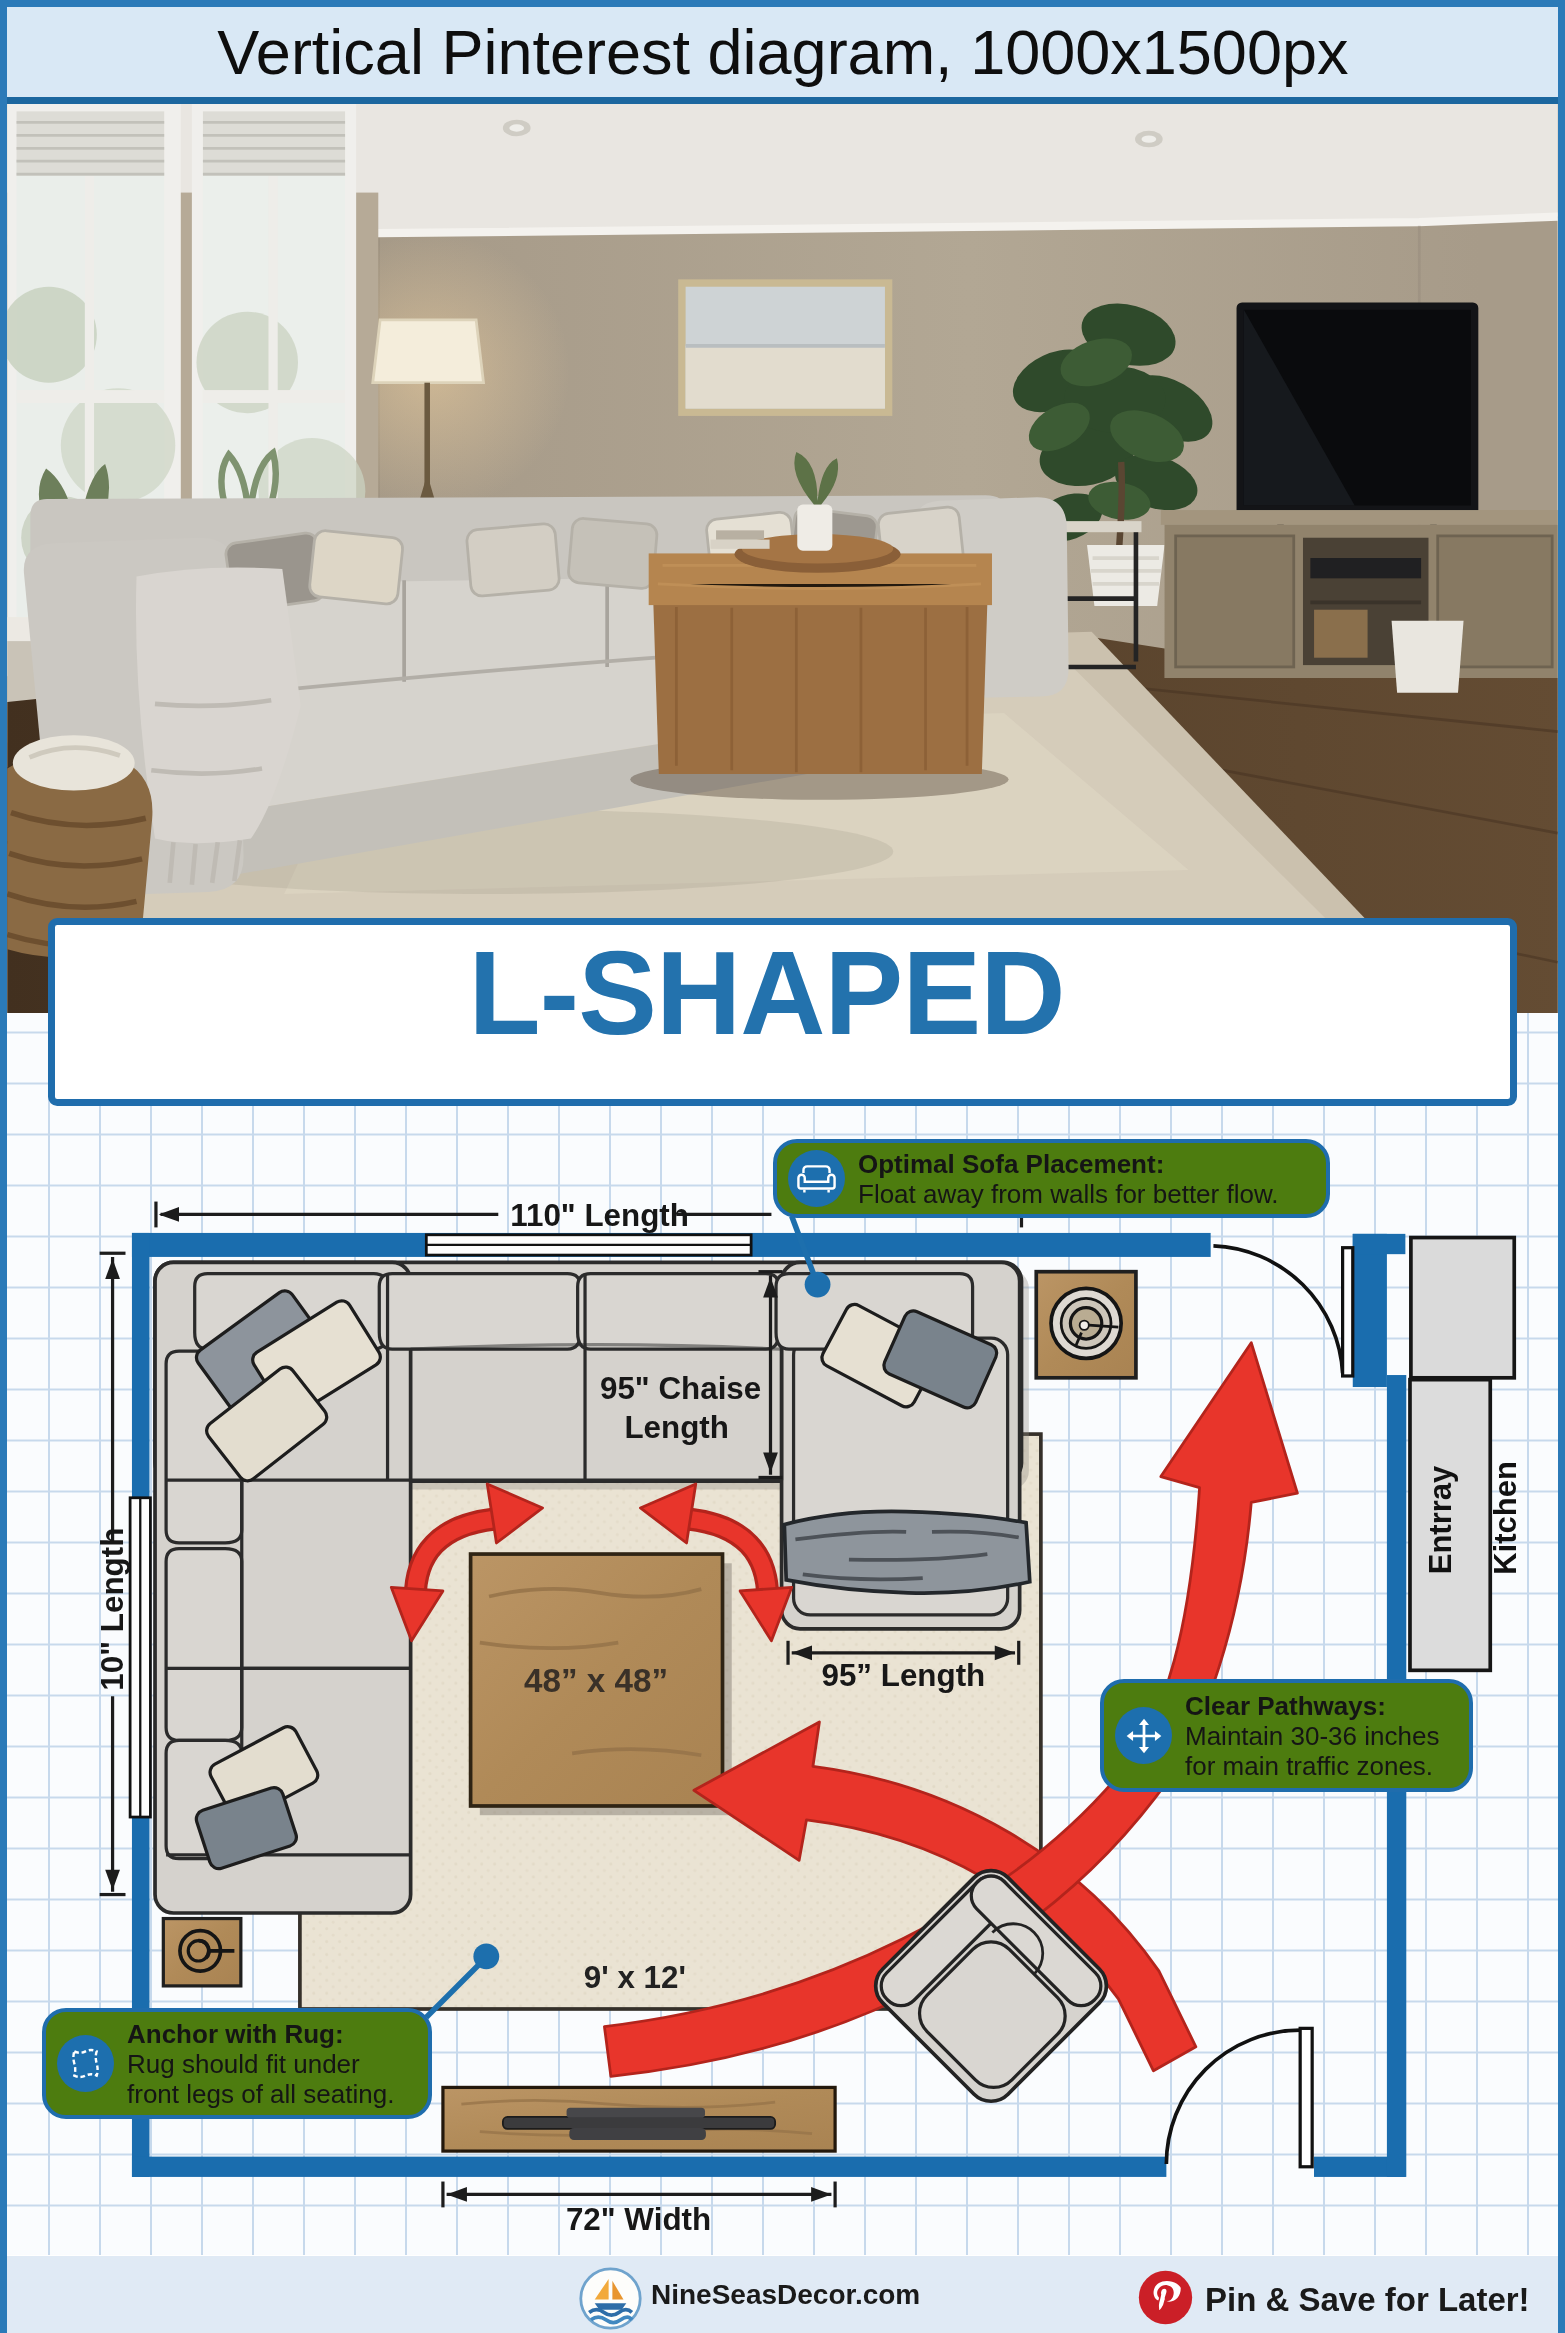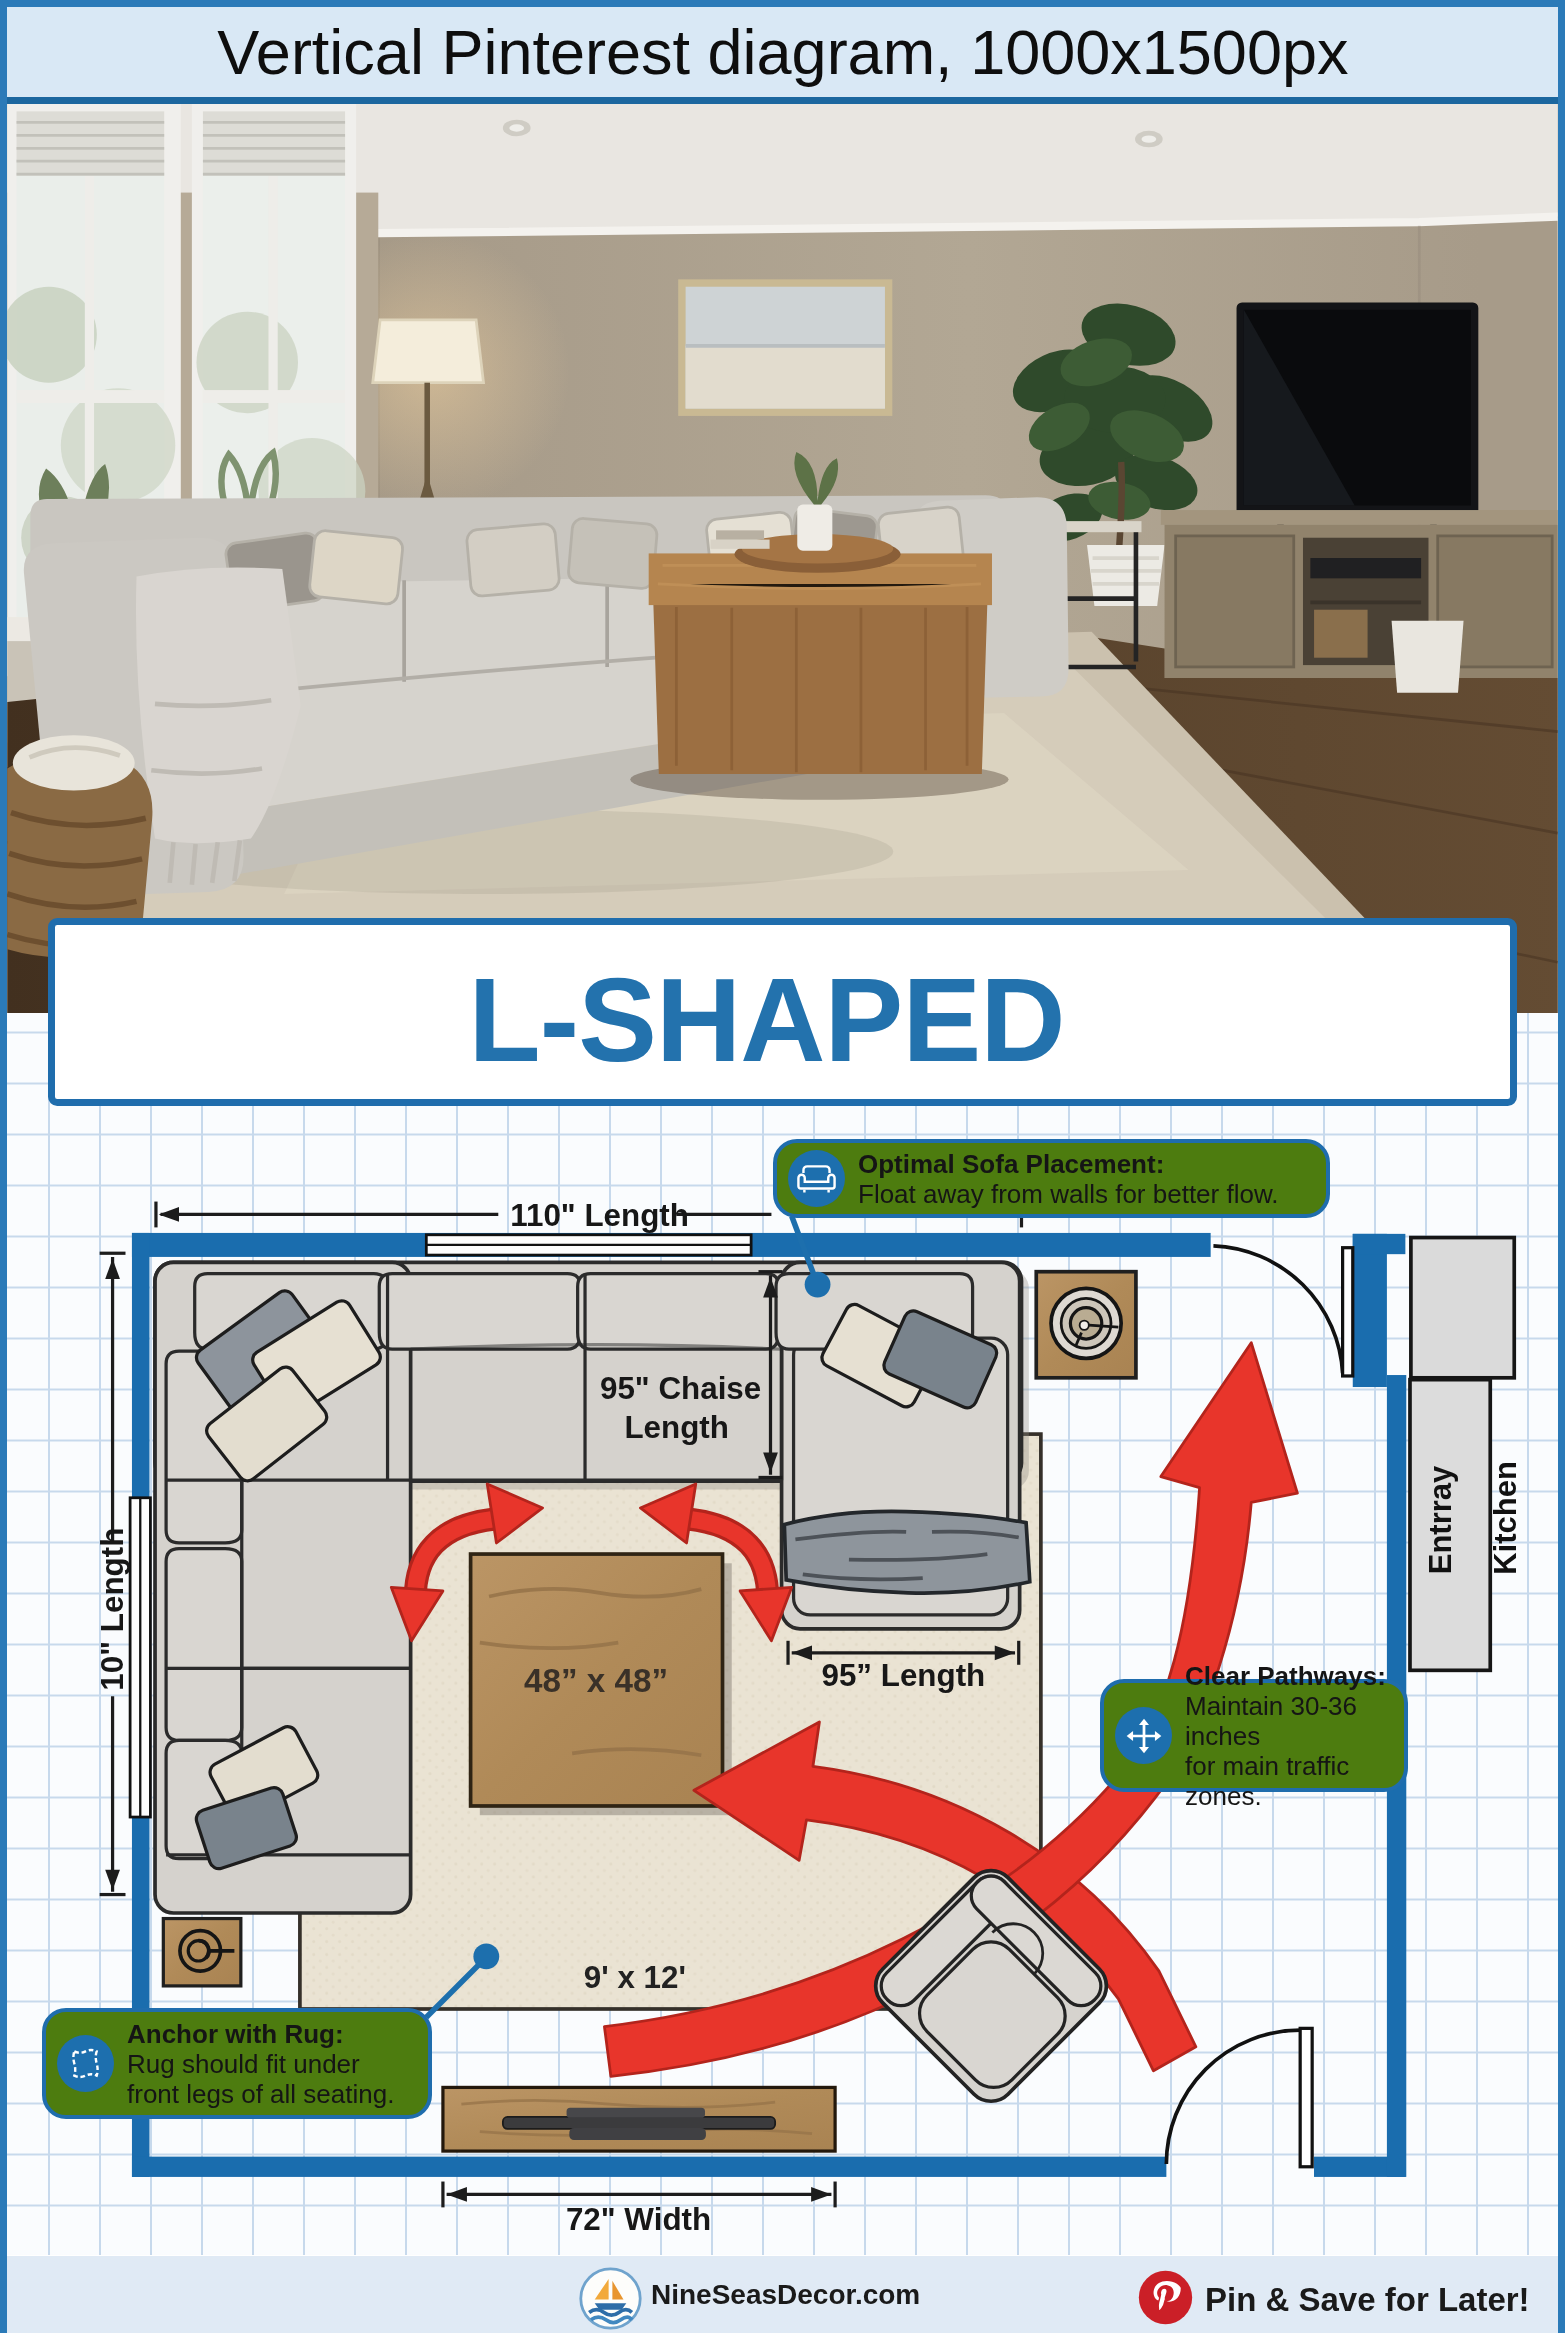--- a/index.html
+++ b/index.html
@@ -8,31 +8,31 @@
 #graph{left:7.4px;top:1013px;width:1551px;height:1242px;background-color:#fafcfe;
 background-image:linear-gradient(to right,#c7d9ec 1.8px,rgba(0,0,0,0) 1.8px),linear-gradient(to bottom,#c7d9ec 1.8px,rgba(0,0,0,0) 1.8px);
 background-size:51px 51px;background-position:41px 18.5px;z-index:2}
 #plansvg{left:0;top:0;z-index:4}
 #photosvg{left:7.4px;top:104px;z-index:3}
 #bL{left:0;top:0;width:7.4px;height:2333px;background:#2b7ab8;z-index:9}
 #bR{left:1558px;top:0;width:7.4px;height:2333px;background:#2b7ab8;z-index:9}
 #bT{left:0;top:0;width:1565px;height:6.5px;background:#2b7ab8;z-index:9}
 #banner{left:7.4px;top:6.5px;width:1551px;height:90px;background:#d9e8f5;z-index:5;display:flex;align-items:center;justify-content:center;font-size:63px;color:#0e0e0e;letter-spacing:0px;padding-right:116px}
 #divider{left:0;top:97px;width:1565px;height:7.4px;background:#1c679f;z-index:5}
-#titlebox{left:48px;top:918px;width:1469px;height:188px;background:#fff;border:7.4px solid #1f6dad;border-radius:9.2px;box-sizing:border-box;z-index:6;display:flex;align-items:flex-end;justify-content:center;white-space:pre;font-weight:bold;font-size:118px;letter-spacing:-0.9px;padding-bottom:11px}
+#titlebox{left:48px;top:918px;width:1469px;height:188px;background:#fff;border:7.4px solid #1f6dad;border-radius:9.2px;box-sizing:border-box;z-index:6;display:flex;align-items:flex-start;justify-content:center;white-space:pre;font-weight:bold;font-size:118px;letter-spacing:-0.9px;padding-bottom:11px}
 #titlebox .b{color:#2372ad}
 #titlebox .k{color:#131313}
 .callout{position:absolute;background:#4d7c0f;border:4.6px solid #1f6dad;border-radius:24px;box-sizing:border-box;z-index:7;display:flex;align-items:center}
 .cicon{flex:0 0 auto;border-radius:50%;background:#1d6fae;display:flex;align-items:center;justify-content:center}
 .ctext{color:#151515}
 .ctext b{font-weight:bold}
 #co1{left:773px;top:1139px;width:557px;height:79px;padding:0 0 0 11px}
 #co1 .cicon{width:57px;height:57px}
 #co1 .ctext{font-size:26px;line-height:30px;margin-left:13px}
-#co2{left:1100px;top:1679px;width:308px;height:113px;padding:0 0 0 11px}
+#co2{left:1100px;top:1679px;width:373px;height:113px;padding:0 0 0 11px}
 #co2 .cicon{width:57px;height:57px}
 #co2 .ctext{font-size:26px;line-height:30px;margin-left:13px}
 #co3{left:42px;top:2008px;width:390px;height:111px;padding:0 0 0 11px}
 #co3 .cicon{width:57px;height:57px}
 #co3 .ctext{font-size:26px;line-height:30px;margin-left:13px}
 #entry{left:1423px;top:1603px;width:166px;height:37px;z-index:5;transform:rotate(-90deg);transform-origin:0 0;font-weight:bold;font-size:31px;color:#111;text-align:center}
 #kitchen{left:1488px;top:1601px;width:166px;height:37px;z-index:5;transform:rotate(-90deg);transform-origin:0 0;font-weight:bold;font-size:31px;color:#111;text-align:center}
 #footer{left:7.4px;top:2256px;width:1551px;height:78px;background:#e0eaf5;z-index:8}
 .ftext{position:absolute;font-weight:bold;font-size:28px;color:#1a1a1a;white-space:nowrap}
 </style>

